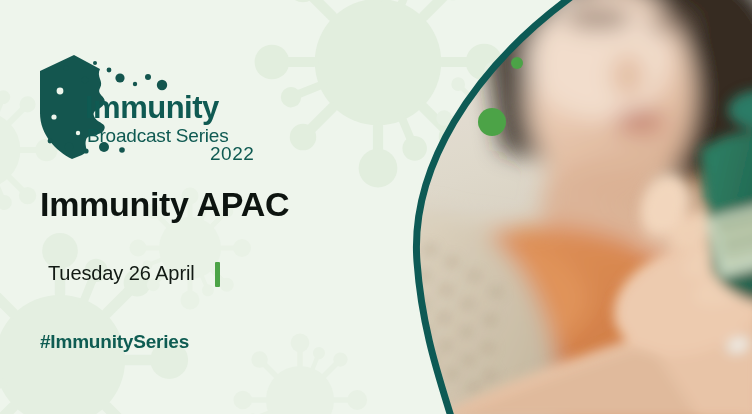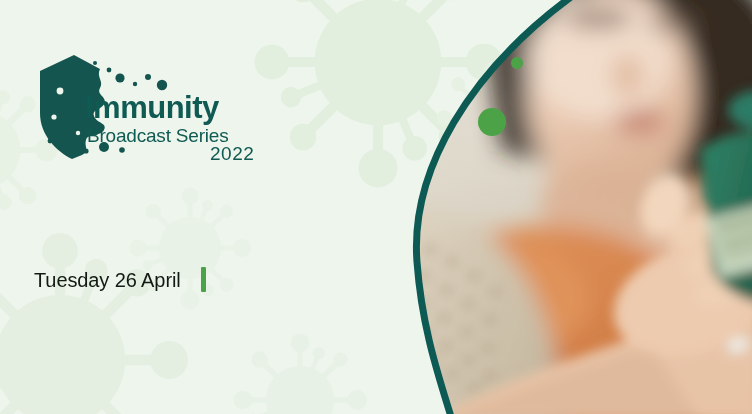--- a/index.html
+++ b/index.html
@@ -26,22 +26,22 @@
   #logo svg{display:block;}
 
   
   #headline{
     position:absolute;left:40px;top:186px;
     font-size:34px;font-weight:bold;color:#0d1410;
     letter-spacing:-0.3px;line-height:1.1;
     white-space:nowrap;
   }
   #meta-row{
-    position:absolute;left:34px;top:262px;
-    display:flex;align-items:flex-end;
+    position:absolute;left:48px;top:262px;
+    display:flex;align-items:flex-start;
     height:30px;
     white-space:nowrap;
   }
   #meta-row .meta-text{
     font-size:20px;color:#121a14;letter-spacing:-0.1px;
   }
   #meta-divider{
     width:5px;height:25px;background:#4CA347;
     margin:0 20px;border-radius:1px;
   }
@@ -304,21 +304,23 @@
           <circle cx="84" cy="95" r="2.8"></circle>
           <circle cx="57" cy="8" r="2.0"></circle>
         </g>
 
         <text x="47" y="63" font-family="Liberation Sans, sans-serif" font-size="31" font-weight="bold" fill="#0f5a52" letter-spacing="-0.5">Immunity</text>
         <text x="49" y="87" font-family="Liberation Sans, sans-serif" font-size="19" fill="#0f5a52" letter-spacing="-0.2">Broadcast Series</text>
         <text x="172" y="105" font-family="Liberation Sans, sans-serif" font-size="19" fill="#0f5a52" letter-spacing="0.5">2022</text>
       </svg>
     </div>
 
+    <div id="headline">Immunity APAC</div>
 
     <div id="meta-row">
       <span class="meta-text">Tuesday 26 April</span>
       <span id="meta-divider"></span>
     </div>
 
+    <div id="hashtag">#ImmunitySeries</div>
 
   </div>
 </div>
 
 </body></html>

